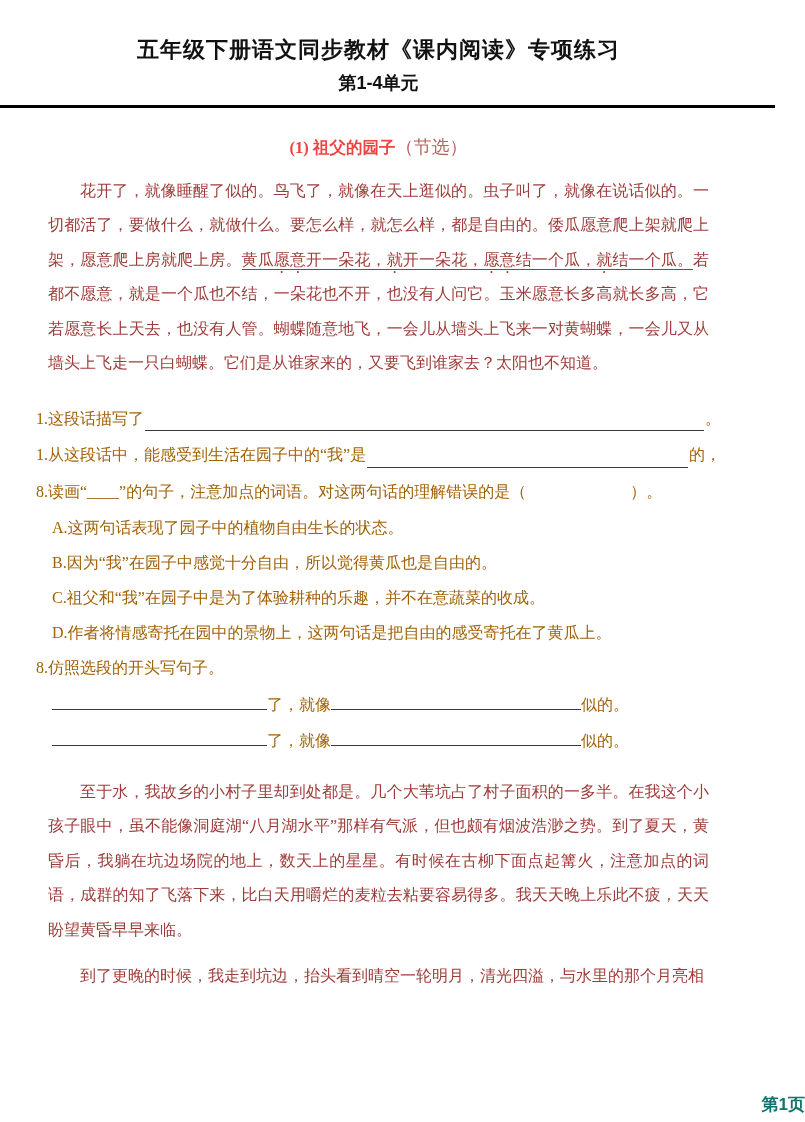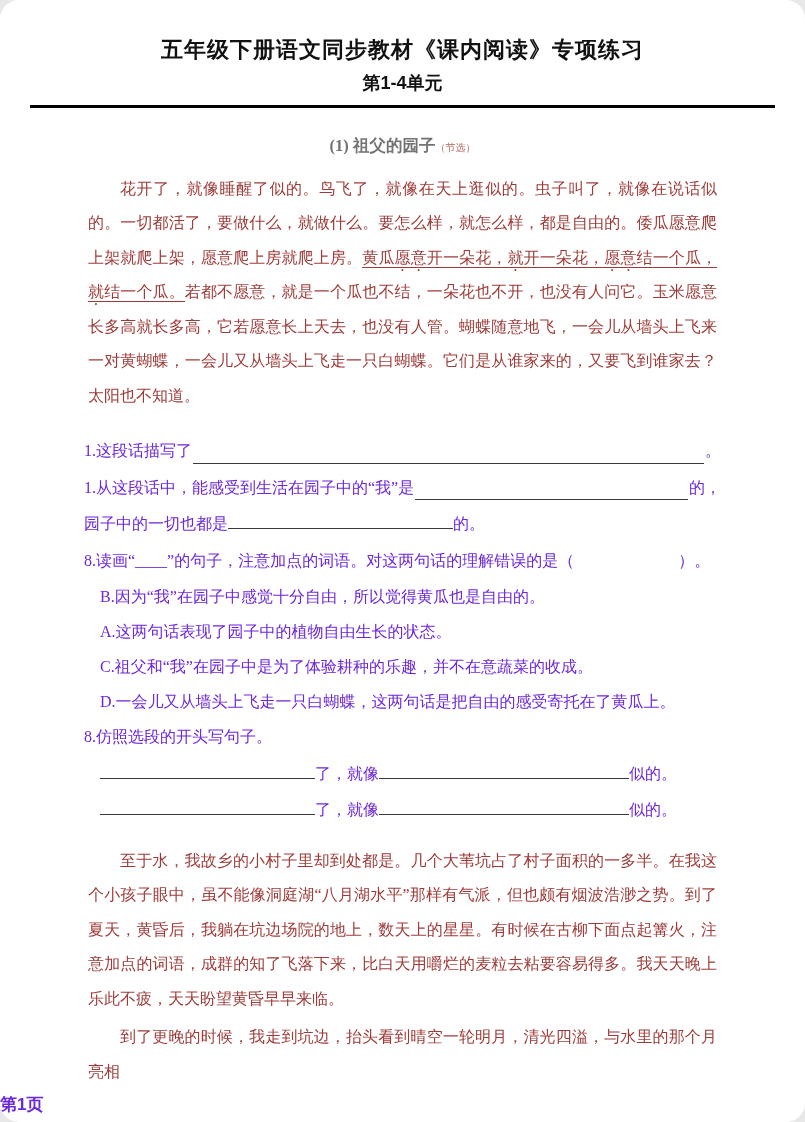--- a/index.html
+++ b/index.html
@@ -1,67 +1,67 @@
 <!DOCTYPE html>
 <html><head>
 <meta charset="utf-8">
 <style>
   html,body{margin:0;padding:0;background:#e8e8e8;}
   .page{
     width:805px;height:1122px;margin:0 auto;background:#ffffff;
-    box-sizing:border-box;padding:30px 84px 0 84px;position:relative;
+    box-sizing:border-box;padding:30px 84px 0 36px;position:relative;
     font-family:"Liberation Serif","DejaVu Serif",serif;
-    color:#1b1b1b;overflow:hidden;border-radius:19px;
+    color:#1b1b1b;overflow:hidden;
   }
   
   .title{
     text-align:center;font-size:22px;font-weight:bold;letter-spacing:1px;
     line-height:1.25;margin:6px 0 0 0;color:#111;
     font-family:"Liberation Sans","DejaVu Sans",sans-serif;
   }
   .subtitle{
     text-align:center;font-size:18px;font-weight:bold;margin-top:7px;color:#111;
     font-family:"Liberation Sans","DejaVu Sans",sans-serif;
   }
   .rule{border:none;border-top:3px solid #000;margin:10px -54px 0 -54px;}
   
   .sec-heading{text-align:center;font-size:16.5px;margin-top:27px;}
-  .sec-heading .main{font-weight:bold;color:#737373;}
-  .sec-heading .note{font-weight:normal;color:#b4655e;font-size:10px;}
+  .sec-heading .main{font-weight:bold;color:#ef4444;}
+  .sec-heading .note{font-weight:normal;color:#b4655e;font-size:18px;}
   
   .passage{
     font-size:16px;line-height:34.5px;color:#9d3b38;
     text-align:justify;margin-top:15px;
   }
-  .passage p{margin:4px;text-indent:2em;}
+  .passage p{margin:12px;text-indent:2em;}
   .ul{border-bottom:1.2px solid #9d3b38;padding-bottom:1px;}
   .em-dot{
     -webkit-text-emphasis:filled dot #9d3b38;
     -webkit-text-emphasis-position:under;
     text-emphasis:filled dot #9d3b38;
     text-emphasis-position:under right;
   }
   
-  .questions{margin-top:20px;font-size:16px;color:#6d28d9;}
+  .questions{margin-top:20px;font-size:16px;color:#a16207;}
   .qline{line-height:36.5px;white-space:nowrap;}
   .qflex{display:flex;align-items:stretch;}
   .qflex .grow-blank{
     flex:1;border-bottom:1px solid #3a3a3a;transform:translateY(-6px);
     margin:0 1px;
   }
   .iblank{
     display:inline-block;height:0.95em;border-bottom:1px solid #3a3a3a;
   }
   .paren-gap{display:inline-block;width:104px;}
   .options .qline{padding-left:16px;line-height:35px;}
   .fill-line{padding-left:16px;line-height:36.5px;}
   
   .footer{
-    position:absolute;left:0;bottom:6px;width:100%;text-align:left;
-    font-size:17px;font-weight:bold;color:#6d28d9;
+    position:absolute;left:0;bottom:6px;width:100%;text-align:right;
+    font-size:17px;font-weight:bold;color:#0f766e;
     font-family:"Liberation Sans","DejaVu Sans",sans-serif;
   }
 </style>
 </head>
 <body>
 
 <div class="page">
 
   <div class="title">五年级下册语文同步教材《课内阅读》专项练习</div>
   <div class="subtitle">第1-4单元</div>
@@ -82,33 +82,30 @@
       <span class="grow-blank"></span>
       <span>。</span>
     </div>
 
     <div class="qline qflex">
       <span>1.从这段话中，能感受到生活在园子中的“我”是</span>
       <span class="grow-blank"></span>
       <span>的，</span>
     </div>
 
-    <div class="qline">
-      <span>园子中的一切也都是</span><span class="iblank" style="width:225px"></span><span>的。</span>
-    </div>
 
     <div class="qline">
       <span>8.读画“____”的句子，注意加点的词语。对这两句话的理解错误的是（</span><span class="paren-gap"></span><span>）。</span>
     </div>
 
     <div class="options">
+      <div class="qline">A.这两句话表现了园子中的植物自由生长的状态。</div>
       <div class="qline">B.因为“我”在园子中感觉十分自由，所以觉得黄瓜也是自由的。</div>
-      <div class="qline">A.这两句话表现了园子中的植物自由生长的状态。</div>
       <div class="qline">C.祖父和“我”在园子中是为了体验耕种的乐趣，并不在意蔬菜的收成。</div>
-      <div class="qline">D.一会儿又从墙头上飞走一只白蝴蝶，这两句话是把自由的感受寄托在了黄瓜上。</div>
+      <div class="qline">D.作者将情感寄托在园中的景物上，这两句话是把自由的感受寄托在了黄瓜上。</div>
     </div>
 
     <div class="qline">8.仿照选段的开头写句子。</div>
 
     <div class="qline fill-line">
       <span class="iblank" style="width:215px"></span><span>了，就像</span><span class="iblank" style="width:250px"></span><span>似的。</span>
     </div>
 
     <div class="qline fill-line">
       <span class="iblank" style="width:215px"></span><span>了，就像</span><span class="iblank" style="width:250px"></span><span>似的。</span>

